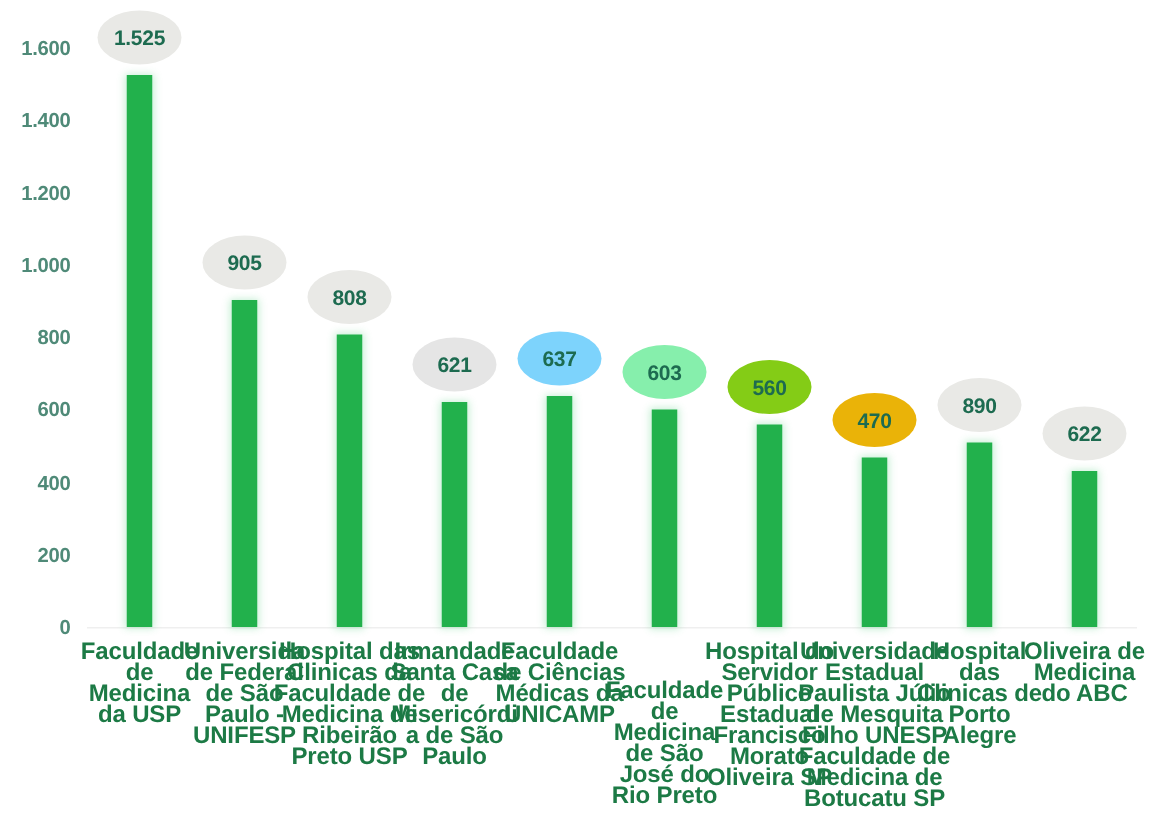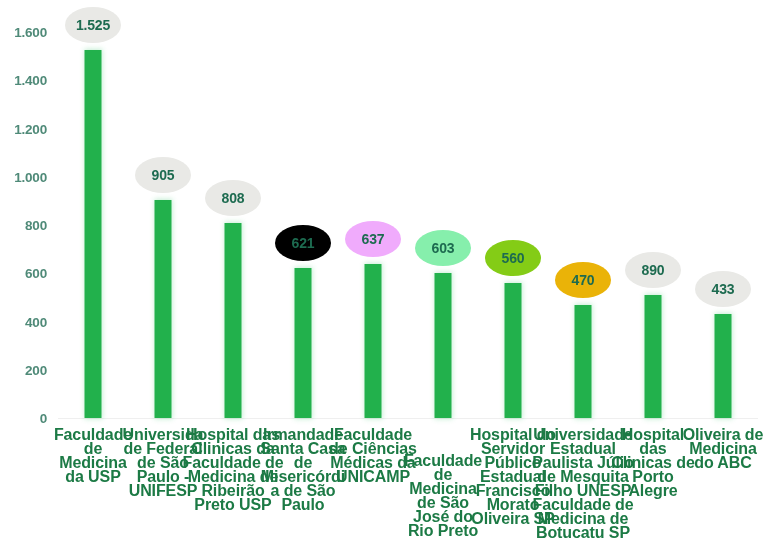--- a/index.html
+++ b/index.html
@@ -126,26 +126,26 @@
         <div class="bubble" style="background: rgb(233, 233, 230); color: rgb(29, 107, 80); top: 156.669px;">905</div>
         <div class="cat-label" style="color: rgb(28, 122, 69); top: 428px;">Universidade Federal de São Paulo - UNIFESP</div>
       </div>
       <div class="bar-slot" style="left: 140px; width: 70px;">
         <div class="bar" style="height: 194.93px; top: 223.07px; background: rgb(34, 177, 76);"></div>
         <div class="bubble" style="background: rgb(233, 233, 230); color: rgb(29, 107, 80); top: 180.07px;">808</div>
         <div class="cat-label wide" style="color: rgb(28, 122, 69); top: 428px;">Hospital das Clinicas da Faculdade de Medicina de Ribeirão Preto USP</div>
       </div>
       <div class="bar-slot" style="left: 210px; width: 70px;">
         <div class="bar" style="height: 149.816px; top: 268.184px; background: rgb(34, 177, 76);"></div>
-        <div class="bubble" style="background: #000000; color: rgb(29, 107, 80); top: 225.184px;">621</div>
+        <div class="bubble" style="background: #e5e5e5; color: rgb(29, 107, 80); top: 225.184px;">621</div>
         <div class="cat-label" style="color: rgb(28, 122, 69); top: 428px;">Irmandade Santa Casa de Misericórdia de São Paulo</div>
       </div>
       <div class="bar-slot" style="left: 280px; width: 70px;">
         <div class="bar" style="height: 153.676px; top: 264.324px; background: rgb(34, 177, 76);"></div>
-        <div class="bubble" style="background: #f0abfc; color: rgb(29, 107, 80); top: 221.324px;">637</div>
+        <div class="bubble" style="background: #7dd3fc; color: rgb(29, 107, 80); top: 221.324px;">637</div>
         <div class="cat-label" style="color: rgb(28, 122, 69); top: 428px;">Faculdade de Ciências Médicas da UNICAMP</div>
       </div>
       <div class="bar-slot" style="left: 350px; width: 70px;">
         <div class="bar" style="height: 145.474px; top: 272.526px; background: rgb(34, 177, 76);"></div>
         <div class="bubble" style="background: #86efac; color: rgb(29, 107, 80); top: 229.526px;">603</div>
         <div class="cat-label" style="color: rgb(28, 122, 69); top: 428px; margin-top: 26px;">Faculdade de Medicina de São José do Rio Preto</div>
       </div>
       <div class="bar-slot" style="left: 420px; width: 70px;">
         <div class="bar" style="height: 135.1px; top: 282.9px; background: rgb(34, 177, 76);"></div>
         <div class="bubble" style="background: #84cc16; color: rgb(29, 107, 80); top: 239.9px;">560</div>
@@ -156,18 +156,18 @@
         <div class="bubble" style="background: #eab308; color: rgb(29, 107, 80); top: 261.613px;">470</div>
         <div class="cat-label wide" style="color: rgb(28, 122, 69); top: 428px;">Universidade Estadual Paulista Júlio de Mesquita Filho UNESP Faculdade de Medicina de Botucatu SP</div>
       </div>
       <div class="bar-slot" style="left: 560px; width: 70px;">
         <div class="bar" style="height: 123.037px; top: 294.962px; background: rgb(34, 177, 76);"></div>
         <div class="bubble" style="background: rgb(233, 233, 230); color: rgb(29, 107, 80); top: 251.962px;">890</div>
         <div class="cat-label" style="color: rgb(28, 122, 69); top: 428px;">Hospital das Clinicas de Porto Alegre</div>
       </div>
       <div class="bar-slot" style="left: 630px; width: 70px;">
         <div class="bar" style="height: 104.461px; top: 313.539px; background: rgb(34, 177, 76);"></div>
-        <div class="bubble" style="background: rgb(233, 233, 230); color: rgb(29, 107, 80); top: 270.539px;">433</div>
+        <div class="bubble" style="background: rgb(233, 233, 230); color: rgb(29, 107, 80); top: 270.539px;">622</div>
         <div class="cat-label" style="color: rgb(28, 122, 69); top: 428px;">Oliveira de Medicina do ABC</div>
       </div>
     </div>
 
 </div>
 
 </body></html>

